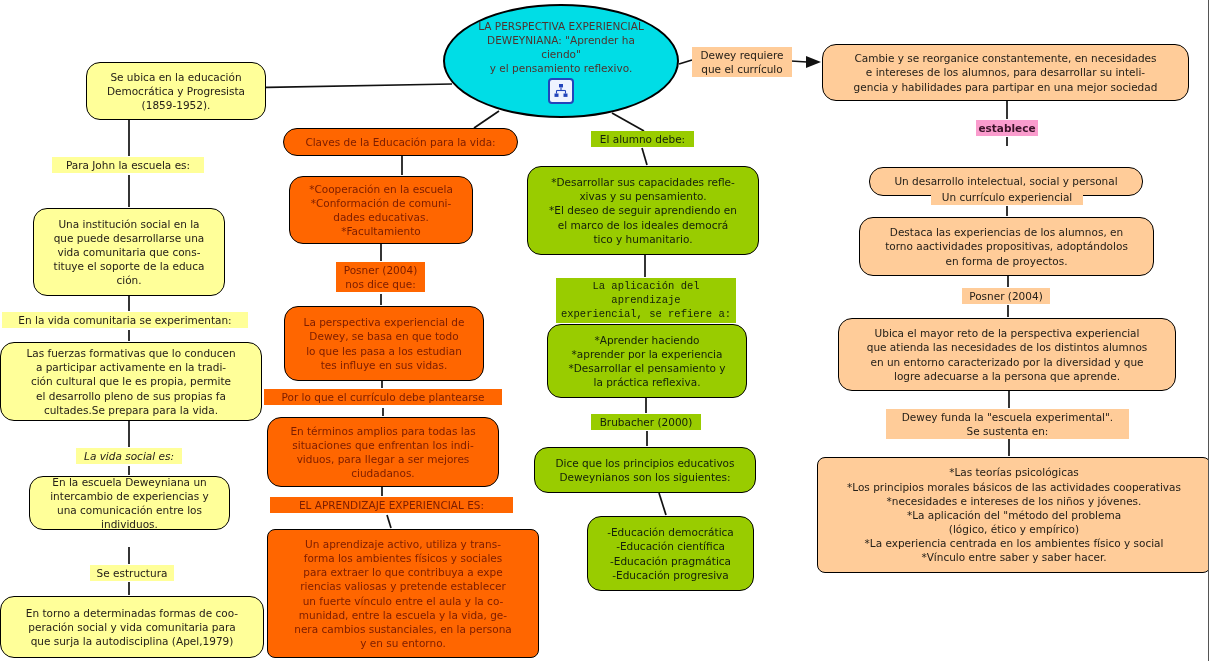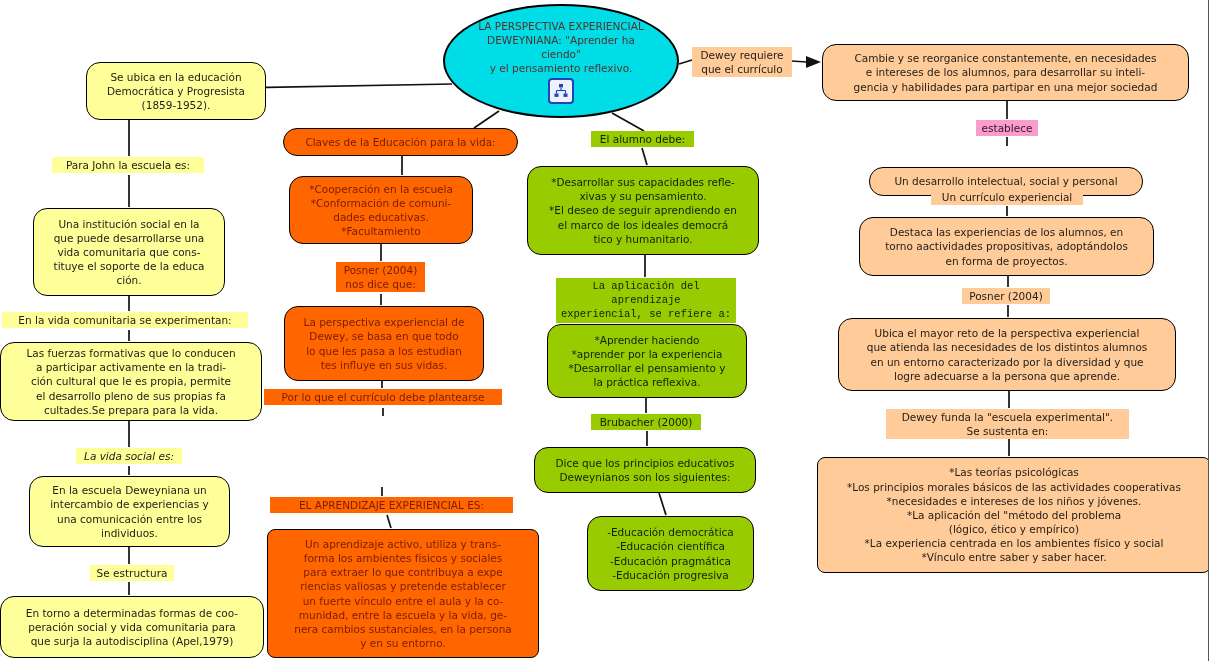--- a/index.html
+++ b/index.html
@@ -124,41 +124,45 @@
 vida comunitaria que cons-
 tituye el soporte de la educa
 ción.</div>
   <div class="node label yellow" style="left:2px;top:312px;width:246px;">En la vida comunitaria se experimentan:</div>
   <div class="node box yellow" style="left:0px;top:342px;width:262px;height:79px;">Las fuerzas formativas que lo conducen
 a participar activamente en la tradi-
 ción cultural que le es propia, permite
 el desarrollo pleno de sus propias fa
 cultades.Se prepara para la vida.</div>
   <div class="node label yellow" style="left:76px;top:448px;width:106px;font-style:italic;">La vida social es:</div>
-  <div class="node box yellow" style="left:29px;top:476px;width:201px;height:71px;">En la escuela Deweyniana un
+  <div class="node box yellow" style="left:29px;top:476px;width:201px;height:54px;">En la escuela Deweyniana un
 intercambio de experiencias y
 una comunicación entre los
 individuos.</div>
   <div class="node label yellow" style="left:90px;top:565px;width:84px;">Se estructura</div>
   <div class="node box yellow" style="left:0px;top:596px;width:264px;height:62px;">En torno a determinadas formas de coo-
 peración social y vida comunitaria para
 que surja la autodisciplina (Apel,1979)</div>
 
   <div class="node box orange" style="left:283px;top:128px;width:235px;height:28px;">Claves de la Educación para la vida:</div>
   <div class="node box orange" style="left:289px;top:176px;width:184px;height:68px;">*Cooperación en la escuela
 *Conformación de comuni-
 dades educativas.
 *Facultamiento</div>
   <div class="node label orange" style="left:336px;top:262px;width:89px;">Posner (2004)
 nos dice que:</div>
   <div class="node box orange" style="left:284px;top:306px;width:200px;height:75px;">La perspectiva experiencial de
 Dewey, se basa en que todo
 lo que les pasa a los estudian
 tes influye en sus vidas.</div>
   <div class="node label orange" style="left:264px;top:389px;width:238px;">Por lo que el currículo debe plantearse</div>
+  <div class="node box orange" style="left:267px;top:417px;width:232px;height:70px;">En términos amplios para todas las
+situaciones que enfrentan los indi-
+viduos, para llegar a ser mejores
+ciudadanos.</div>
   <div class="node label orange" style="left:270px;top:497px;width:243px;">EL APRENDIZAJE EXPERIENCIAL ES:</div>
   <div class="node box orange r8" style="left:267px;top:529px;width:272px;height:129px;">Un aprendizaje activo, utiliza y trans-
 forma los ambientes físicos y sociales
 para extraer lo que contribuya a expe
 riencias valiosas y pretende establecer
 un fuerte vínculo entre el aula y la co-
 munidad, entre la escuela y la vida, ge-
 nera cambios sustanciales, en la persona
 y en su entorno.</div>
 
@@ -180,21 +184,21 @@
   <div class="node box green" style="left:587px;top:516px;width:167px;height:75px;">-Educación democrática
 -Educación científica
 -Educación pragmática
 -Educación progresiva</div>
 
   <div class="node label peach" style="left:692px;top:47px;width:100px;">Dewey requiere
 que el currículo</div>
   <div class="node box peach" style="left:822px;top:44px;width:367px;height:57px;">Cambie y se reorganice constantemente, en necesidades
 e intereses de los alumnos, para desarrollar su inteli-
 gencia y habilidades para partipar en una mejor sociedad</div>
-  <div class="node label pink" style="left:976px;top:120px;width:62px;">establece</div>
+  <div class="node label pink" style="left:976px;top:120px;width:62px;font-weight:bold;">establece</div>
   <div class="node box peach" style="left:869px;top:147px;width:274px;height:29px;margin-top:20px;">Un desarrollo intelectual, social y personal</div>
   <div class="node label peach" style="left:931px;top:189px;width:152px;">Un currículo experiencial</div>
   <div class="node box peach" style="left:859px;top:217px;width:295px;height:59px;">Destaca las experiencias de los alumnos, en
 torno aactividades propositivas, adoptándolos
 en forma de proyectos.</div>
   <div class="node label peach" style="left:962px;top:288px;width:88px;">Posner (2004)</div>
   <div class="node box peach" style="left:838px;top:318px;width:338px;height:73px;">Ubica el mayor reto de la perspectiva experiencial
 que atienda las necesidades de los distintos alumnos
 en un entorno caracterizado por la diversidad y que
 logre adecuarse a la persona que aprende.</div>

